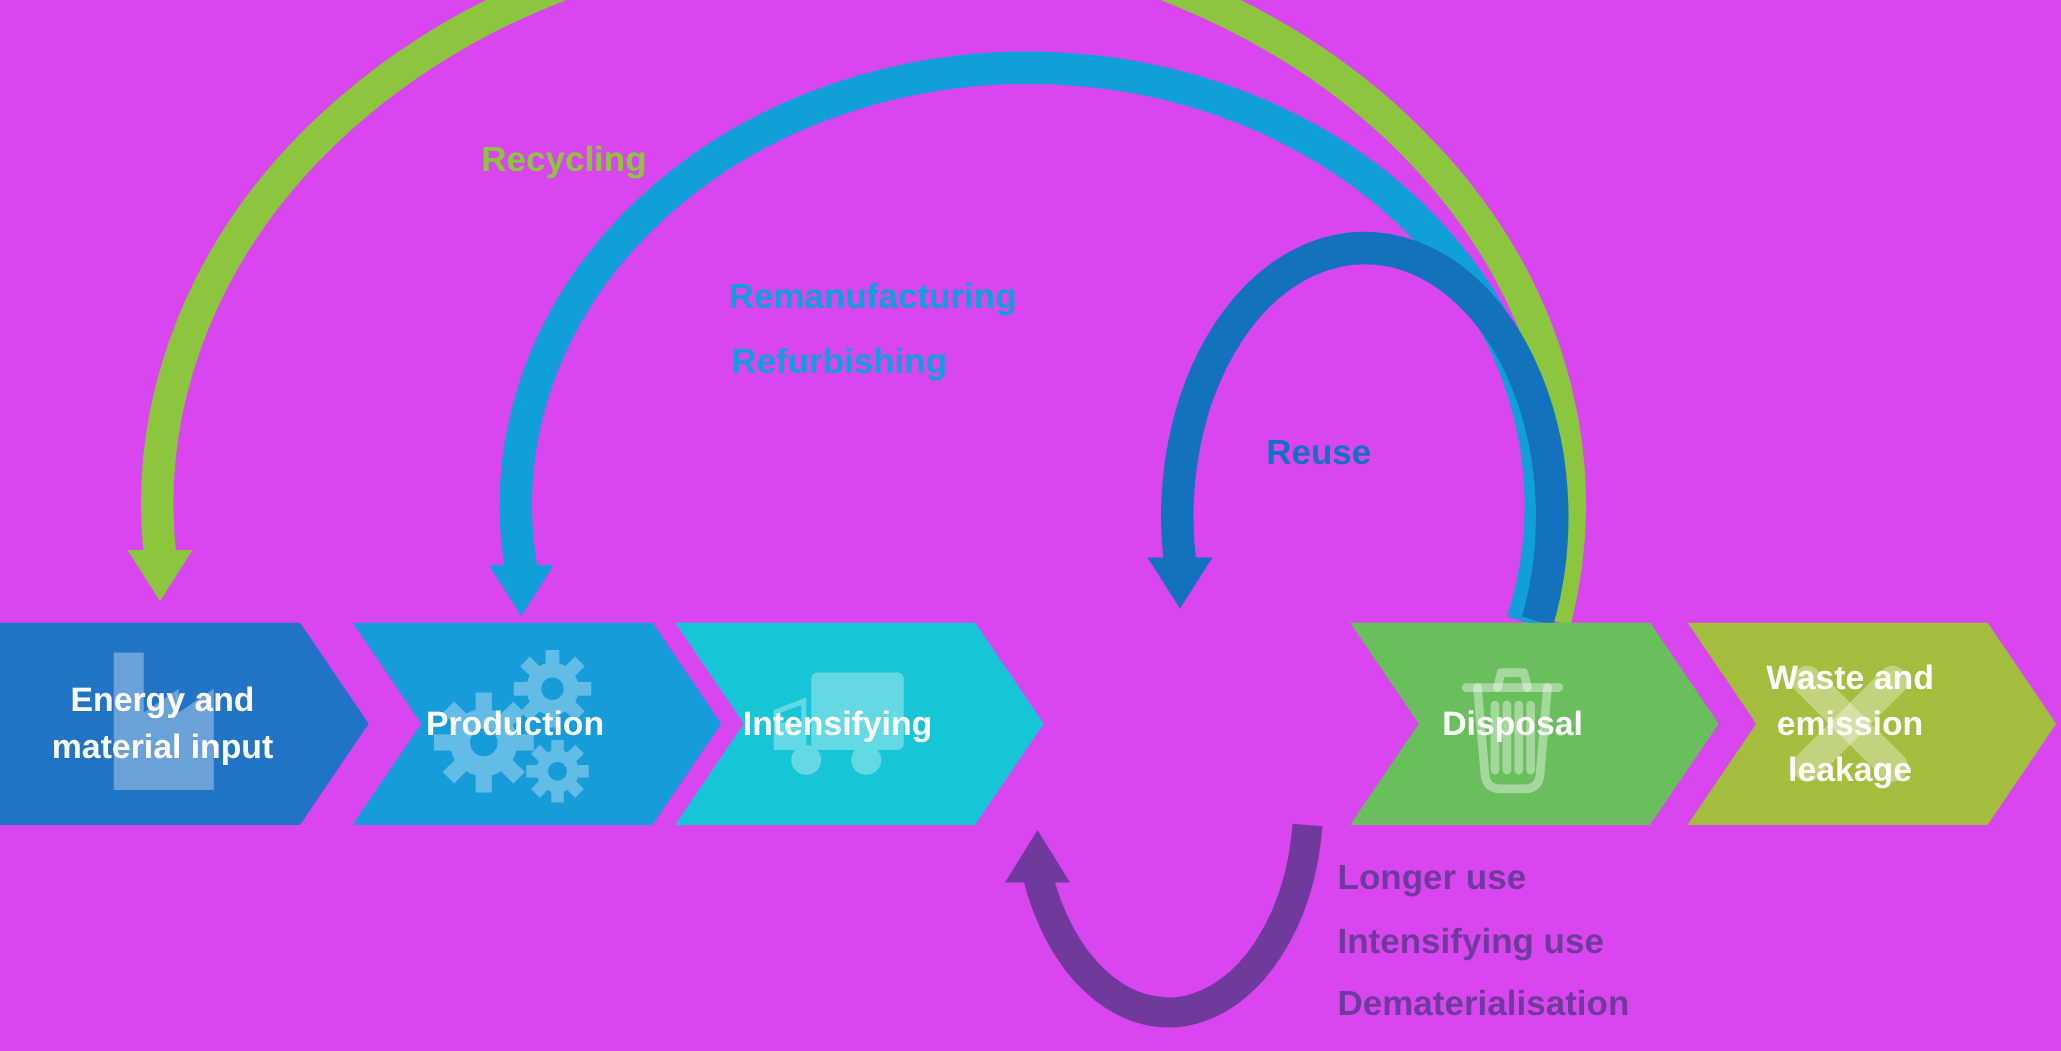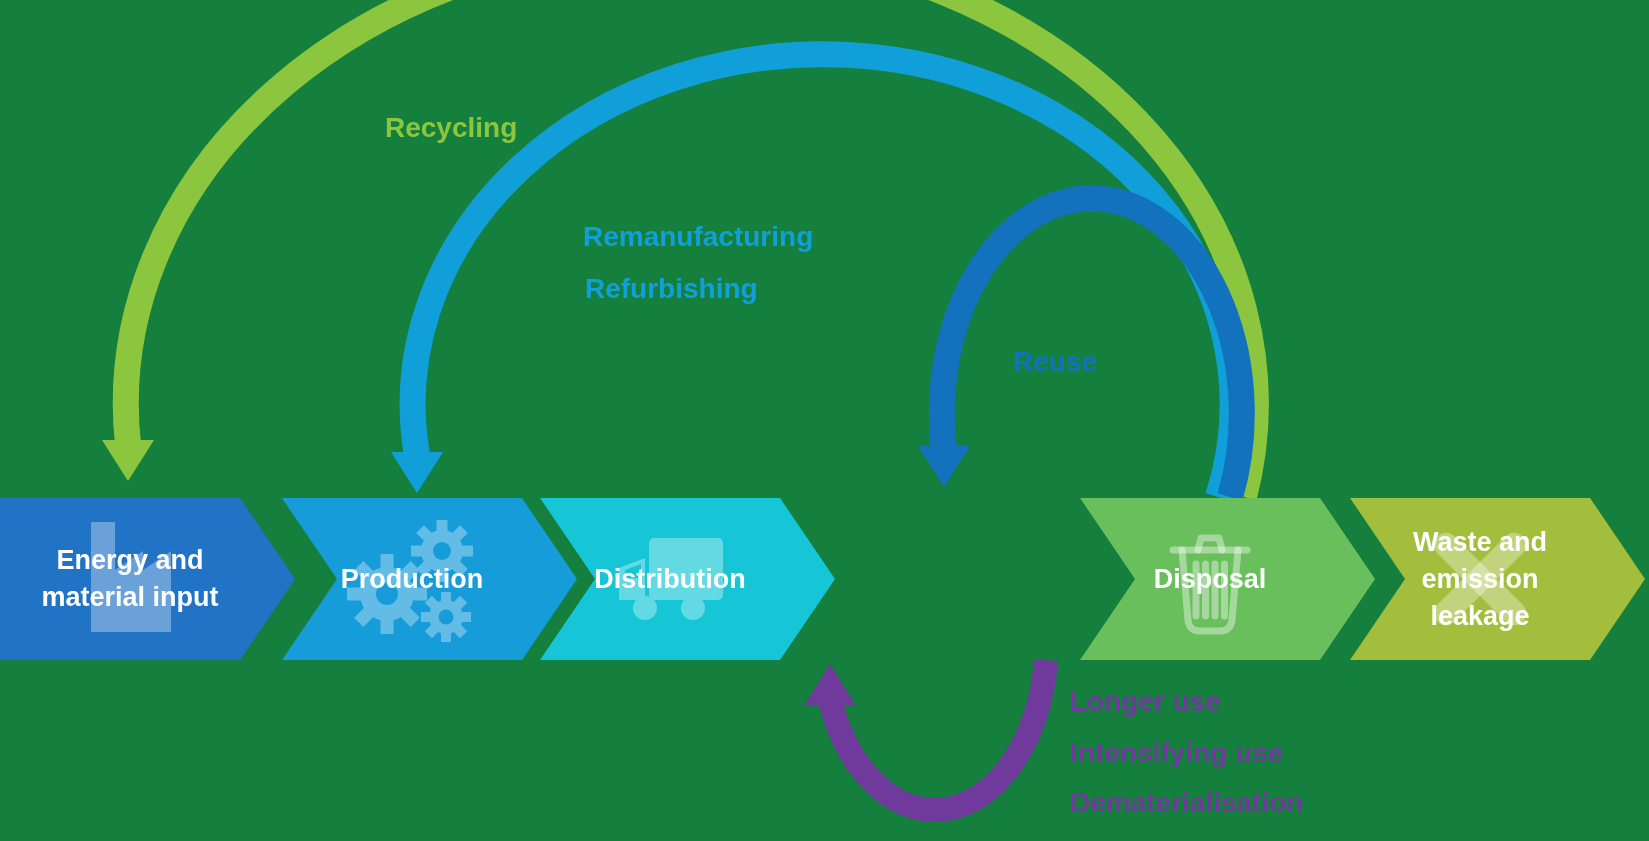--- a/index.html
+++ b/index.html
@@ -1,17 +1,17 @@
 <!DOCTYPE html>
 <html><head>
 <meta charset="utf-8">
 <style>
   html,body{margin:0;padding:0;background:#000;}
   .canvas{
-    position:relative;width:1649px;height:841px;background:#15803d;
+    position:relative;width:1649px;height:841px;background:#d946ef;
     overflow:hidden;font-family:"Liberation Sans",sans-serif;
   }
   .arcs{position:absolute;left:0;top:0;width:1649px;height:841px;}
   .arc{fill:none;stroke-linecap:butt;}
   .arc-w26{stroke-width:26px;}
   .arc-w24{stroke-width:24px;}
   .arc-label{font-family:"Liberation Sans",sans-serif;font-weight:bold;font-size:28px;}
   .stage{position:absolute;top:498px;width:295px;height:162px;}
   .s0{left:0;padding-left:24px;} .s1{left:282px;} .s2{left:540px;} .s3{left:810px;} .s4{left:1080px;} .s5{left:1350px;}
   .chev{position:absolute;left:0;top:0;width:295px;height:162px;}
@@ -111,21 +111,21 @@
             <rect x="44" y="24" width="74" height="62" rx="5"></rect>
             <path d="M14 54 L40 44 L40 86 L14 86 Z"></path>
             <circle cx="40" cy="94" r="12"></circle>
             <circle cx="88" cy="94" r="12"></circle>
           </g>
           <path d="M20 56 L36 50 L36 64 L20 64 Z" fill="#000"></path>
         </mask>
       </defs>
       <rect class="ifill" width="130" height="130" mask="url(#mk-truck)"></rect>
     </svg>
-    <div class="slabel">Distribution</div>
+    <div class="slabel">Intensifying</div>
   </div>
 
 
   <div class="stage s4">
     <svg class="chev" viewBox="0 0 295 162">
       <polygon points="0,0 240,0 295,81 240,162 0,162 55,81" fill="#68BF5B"></polygon>
     </svg>
     <svg class="icon" viewBox="0 0 130 130">
       <g class="istroke">
         <path d="M28 36 H102"></path>

